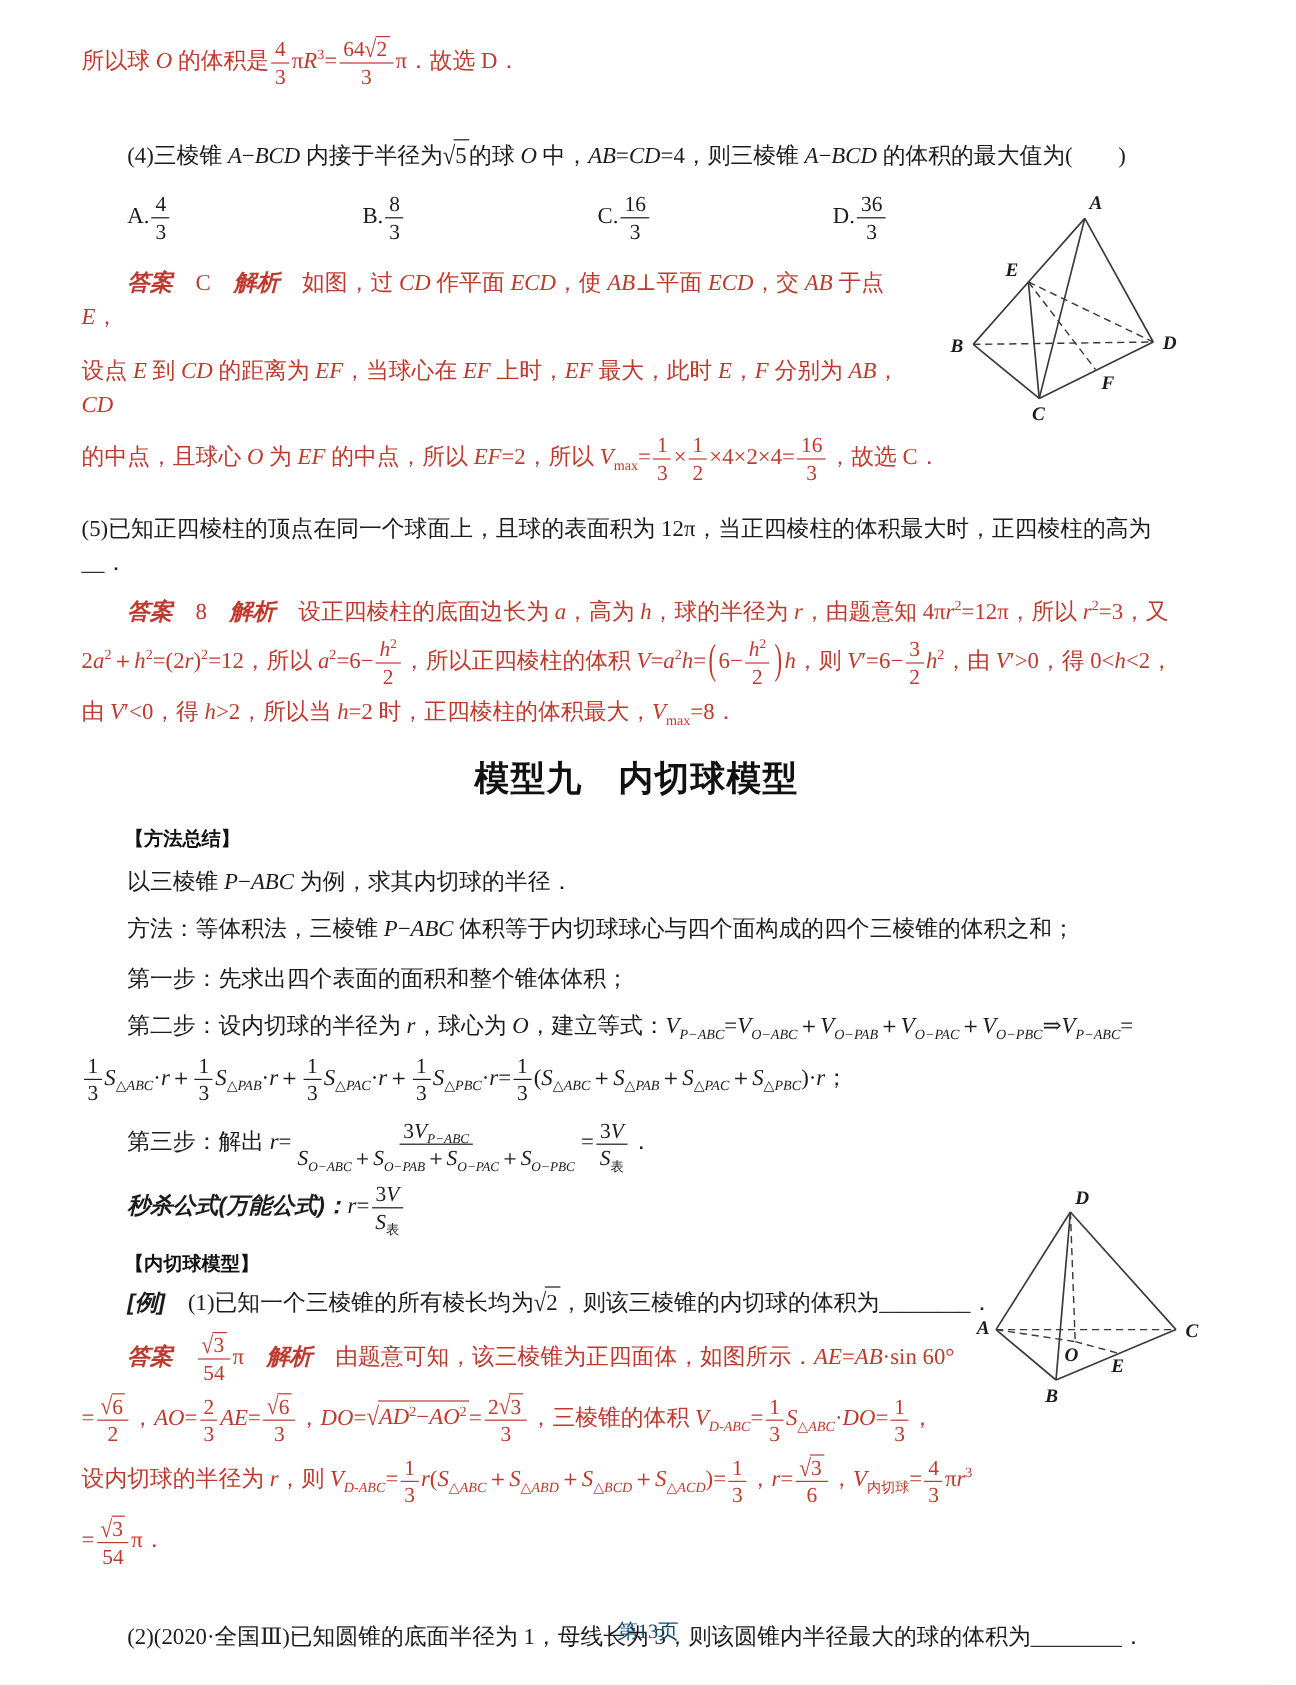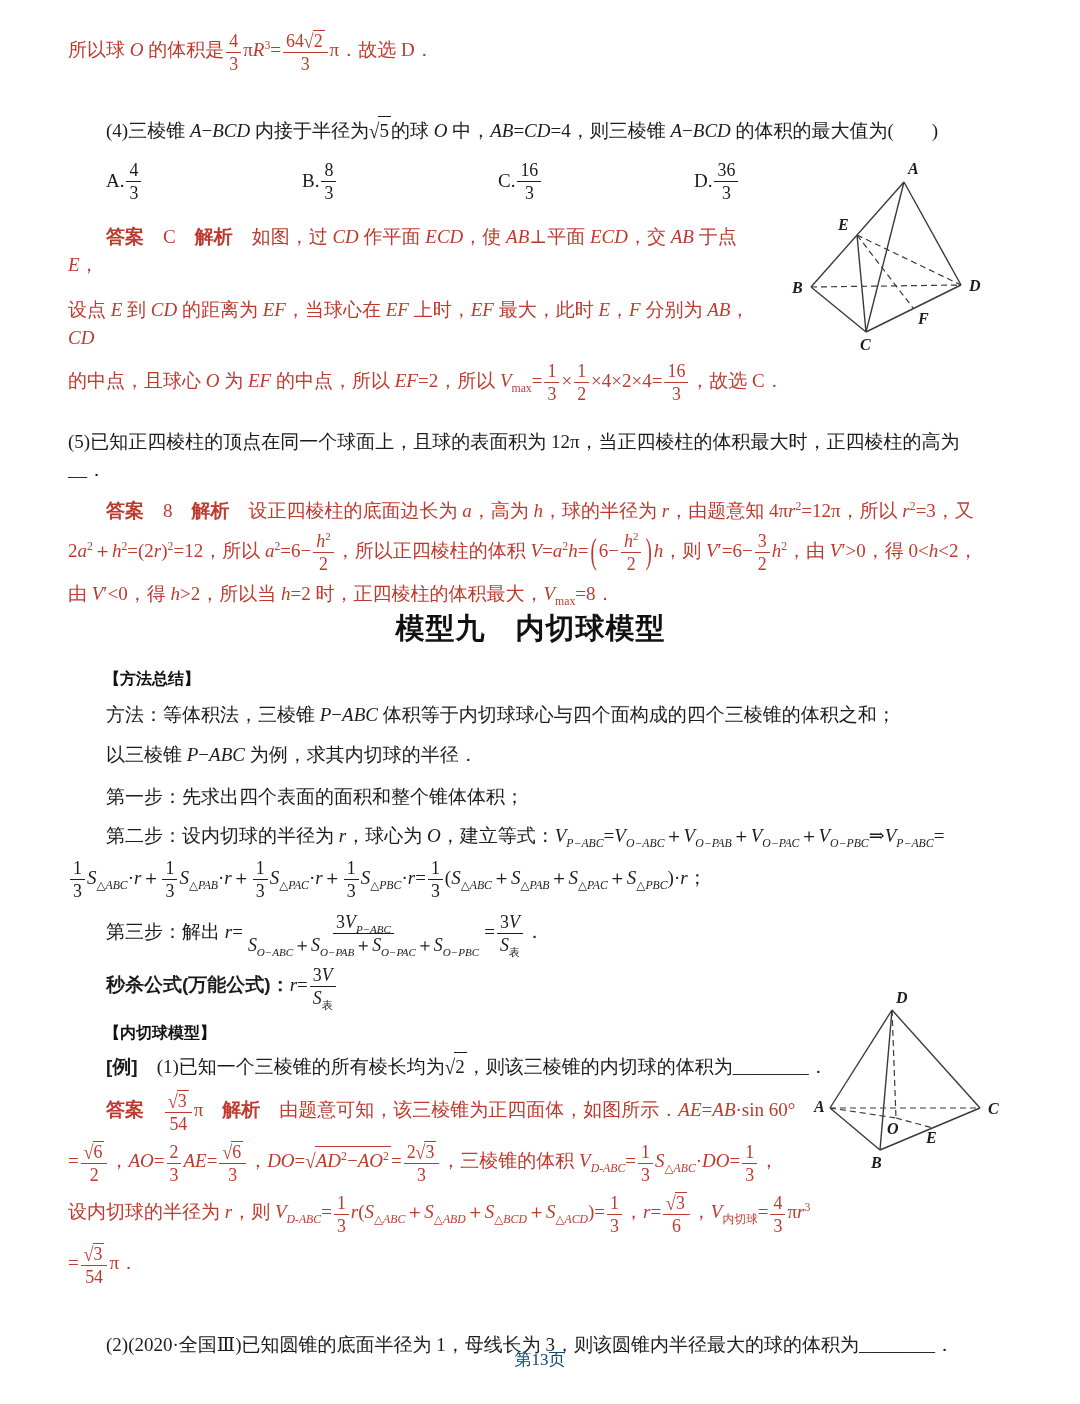--- a/index.html
+++ b/index.html
@@ -2,21 +2,21 @@
 <html><head>
 <meta charset="utf-8">
 <style>
   html,body{margin:0;padding:0;background:#e8e8e8;}
   .page{position:relative;width:1080px;height:1404px;background:#ffffff;overflow:hidden;
         font-family:"Liberation Serif","DejaVu Serif",serif;color:#1c1c1c;}
   .content{position:absolute;left:68px;top:24px;width:925px;}
   p.line{margin:0;font-size:19px;line-height:1.5;}
   .ind{text-indent:2em;}
   .red{color:#bf3a2e;}
-  .bold{font-weight:bold;font-family:"Liberation Sans","DejaVu Sans",sans-serif;}
+  .bold{font-weight:bold;font-family:"Liberation Sans","DejaVu Sans",sans-serif;font-style:italic;}
   .it{font-style:italic;}
   sup{font-size:0.62em;vertical-align:super;line-height:0;}
   sub{font-size:0.62em;vertical-align:sub;line-height:0;}
   .frac{display:inline-flex;flex-direction:column;align-items:center;vertical-align:middle;
         margin:0 2px;line-height:1.12;font-size:0.94em;text-indent:0;}
   .frac .num{display:block;border-bottom:1.3px solid currentColor;padding:0 3px 1px;}
   .frac .den{display:block;padding:1px 3px 0;}
   .sqrt{display:inline-block;white-space:nowrap;text-indent:0;}
   .sqrt .rad{display:inline-block;transform:scaleY(1.12);margin-right:-1px;}
   .sqrt .rv{display:inline-block;border-top:1.2px solid currentColor;padding:0 2px 0 1px;}
@@ -90,25 +90,25 @@
           <span class="den">2</span>
         </span>，所以正四棱柱的体积 <span class="it">V</span>=<span class="it">a</span><sup>2</sup><span class="it">h</span>=<span class="bigp">(</span>6−<span class="frac">
           <span class="num"><span class="it">h</span><sup>2</sup></span>
           <span class="den">2</span>
         </span><span class="bigp">)</span><span class="it">h</span>，则 <span class="it">V</span>′=6−<span class="frac">
           <span class="num">3</span>
           <span class="den">2</span>
         </span><span class="it">h</span><sup>2</sup>，由 <span class="it">V</span>′&gt;0，得 0&lt;<span class="it">h</span>&lt;2，</p>
     <p class="line red" style="margin-top:6px">由 <span class="it">V</span>′&lt;0，得 <span class="it">h</span>&gt;2，所以当 <span class="it">h</span>=2 时，正四棱柱的体积最大，<span class="it">V</span><sub>max</sub>=8．</p>
 
-    <h2 class="heading" style="">模型九　内切球模型</h2>
+    <h2 class="heading" style="margin-top:20px">模型九　内切球模型</h2>
 
     <p class="seclabel" style="margin-top:20px">【方法总结】</p>
+    <p class="line ind" style="margin-top:12px">以三棱锥 <span class="it">P</span>−<span class="it">ABC</span> 为例，求其内切球的半径．</p>
     <p class="line ind" style="margin-top:11px">方法：等体积法，三棱锥 <span class="it">P</span>−<span class="it">ABC</span> 体积等于内切球球心与四个面构成的四个三棱锥的体积之和；</p>
-    <p class="line ind" style="margin-top:12px">以三棱锥 <span class="it">P</span>−<span class="it">ABC</span> 为例，求其内切球的半径．</p>
     <p class="line ind" style="margin-top:13px">第一步：先求出四个表面的面积和整个锥体体积；</p>
     <p class="line ind" style="margin-top:11px">第二步：设内切球的半径为 <span class="it">r</span>，球心为 <span class="it">O</span>，建立等式：<span class="it">V</span><sub><span class="it">P−ABC</span></sub>=<span class="it">V</span><sub><span class="it">O−ABC</span></sub>＋<span class="it">V</span><sub><span class="it">O−PAB</span></sub>＋<span class="it">V</span><sub><span class="it">O−PAC</span></sub>＋<span class="it">V</span><sub><span class="it">O−PBC</span></sub>⇒<span class="it">V</span><sub><span class="it">P−ABC</span></sub>=</p>
     <p class="line" style="margin-top:7px"><span class="frac">
           <span class="num">1</span>
           <span class="den">3</span>
         </span><span class="it">S</span><sub>△<span class="it">ABC</span></sub>·<span class="it">r</span>＋<span class="frac">
           <span class="num">1</span>
           <span class="den">3</span>
         </span><span class="it">S</span><sub>△<span class="it">PAB</span></sub>·<span class="it">r</span>＋<span class="frac">
           <span class="num">1</span>

